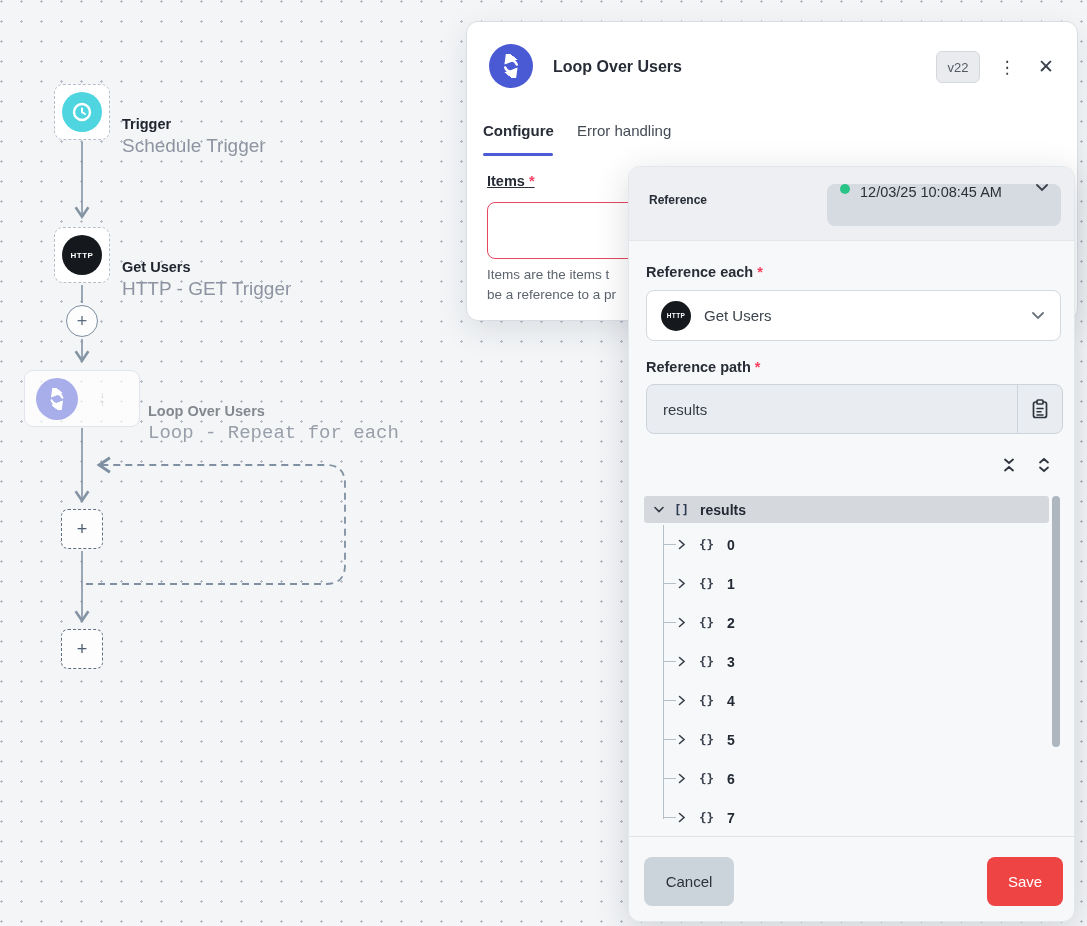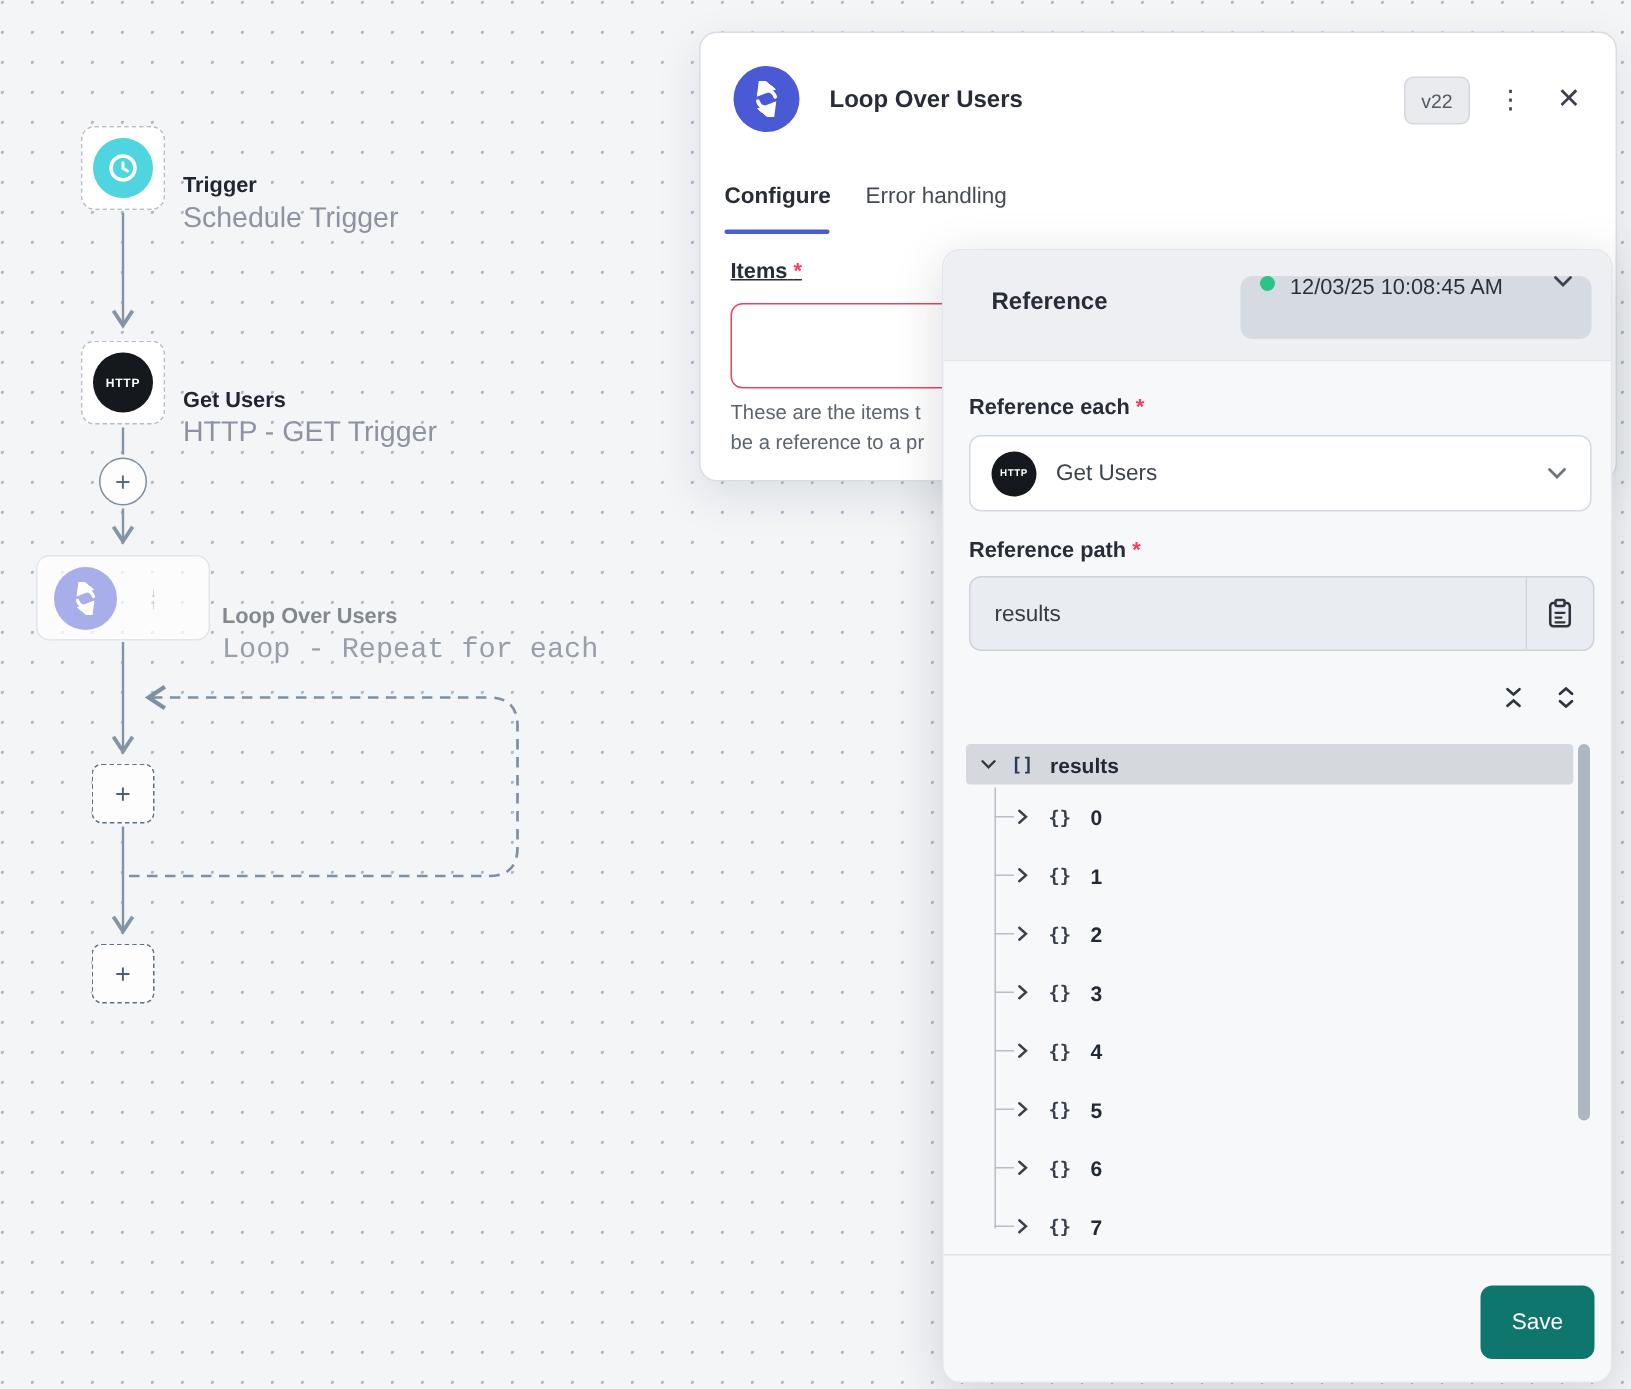--- a/index.html
+++ b/index.html
@@ -74,21 +74,21 @@
   
   .panel{
     position:absolute;left:628px;top:166px;width:447px;height:756px;box-sizing:border-box;
     background:#f7f8fa;border:1px solid #e3e6ea;border-radius:12px;z-index:10;
     box-shadow:0 8px 34px rgba(22,32,52,.16);
   }
   .panel-header{
     position:absolute;left:0;top:0;width:100%;height:74px;background:#edeff3;
     border-bottom:1px solid #e2e5e9;border-radius:12px 12px 0 0;box-sizing:border-box;
   }
-  .panel-title{position:absolute;left:32px;top:26px;font-size:16px;font-weight:700;color:#272c36;}
+  .panel-title{position:absolute;left:20px;top:26px;font-size:12px;font-weight:700;color:#272c36;}
   .run-select{
     position:absolute;right:13px;top:17px;width:234px;height:42px;border-radius:8px;background:#d5dbe1;
     display:flex;align-items:flex-start;box-sizing:border-box;padding:0 13px;cursor:pointer;
   }
   .dot{width:10px;height:10px;border-radius:50%;background:#2bc488;flex:none;}
   .run-text{font-size:14.5px;color:#2a3039;margin-left:10px;flex:1;}
   .plabel{position:absolute;left:17px;font-size:14.5px;font-weight:700;color:#272c36;}
   .step-select{
     position:absolute;left:17px;top:123px;width:415px;height:51px;box-sizing:border-box;background:#fff;
     border:1px solid #d3d9df;border-radius:8px;display:flex;align-items:center;cursor:pointer;
@@ -118,21 +118,21 @@
   .tree-children{position:absolute;left:0;top:29px;width:100%;}
   .tree-row{position:relative;height:39px;display:flex;align-items:center;cursor:pointer;}
   .tree-row .h{position:absolute;left:19px;top:19px;width:13px;height:1px;background:#b6bec8;}
   .tree-row .chev{margin-left:34px;display:flex;}
   .braces{font-family:"DejaVu Sans Mono",monospace;font-size:12.5px;font-weight:700;color:#39414d;margin-left:13px;}
   .idx{font-size:14px;font-weight:700;color:#232a34;margin-left:13px;}
   .scroll-thumb{position:absolute;left:423px;top:329px;width:8px;height:251px;border-radius:4px;background:#aeb6bf;cursor:pointer;}
   .panel-divider{position:absolute;left:0;top:669px;width:100%;height:1px;background:#e0e4e8;}
   .btn{position:absolute;top:690px;height:49px;border:none;border-radius:8px;font-size:15px;display:flex;align-items:center;justify-content:center;cursor:pointer;font-family:inherit;}
   .btn-cancel{left:15px;width:90px;background:#ccd4db;color:#2b313a;}
-  .btn-save{left:358px;width:76px;background:#0f766e;color:#fff;}
+  .btn-save{left:358px;width:76px;background:#ef4444;color:#fff;}
   svg{display:block;}
 </style>
 </head>
 <body>
 
 <div class="canvas">
 
   <svg class="connectors" width="1087" height="926" viewBox="0 0 1087 926">
     <defs>
       <marker id="arr" markerWidth="10" markerHeight="10" refX="6.5" refY="5" orient="auto">
@@ -227,21 +227,21 @@
   <div class="tab active" style="left:16px;">Configure</div>
   <div class="tab inactive" style="left:110px;">Error handling</div>
   <div class="tab-underline"></div>
 
   <div class="field-label" style="position:absolute;left:20px;top:151px;">
     <span>Items</span>
     <span class="req">*</span>
   </div>
   <div class="items-input"></div>
   <div class="helper">
-    <div>These are the items t</div>
+    <div>Items are the items t</div>
     <div>be a reference to a pr</div>
   </div>
 </div>
 
 <div class="panel">
   <div class="panel-header">
     <div class="panel-title">Reference</div>
     <div class="run-select">
       <span class="dot"></span>
       <span class="run-text">12/03/25 10:08:45 AM</span>
@@ -389,14 +389,15 @@
       </span>
       <span class="braces">{}</span>
       <span class="idx">7</span>
     </div>
   </div>
   </div>
 
   <div class="scroll-thumb"></div>
   <div class="panel-divider"></div>
 
+  <button class="btn btn-cancel">Cancel</button>
   <button class="btn btn-save">Save</button>
 </div>
 
 </body></html>

